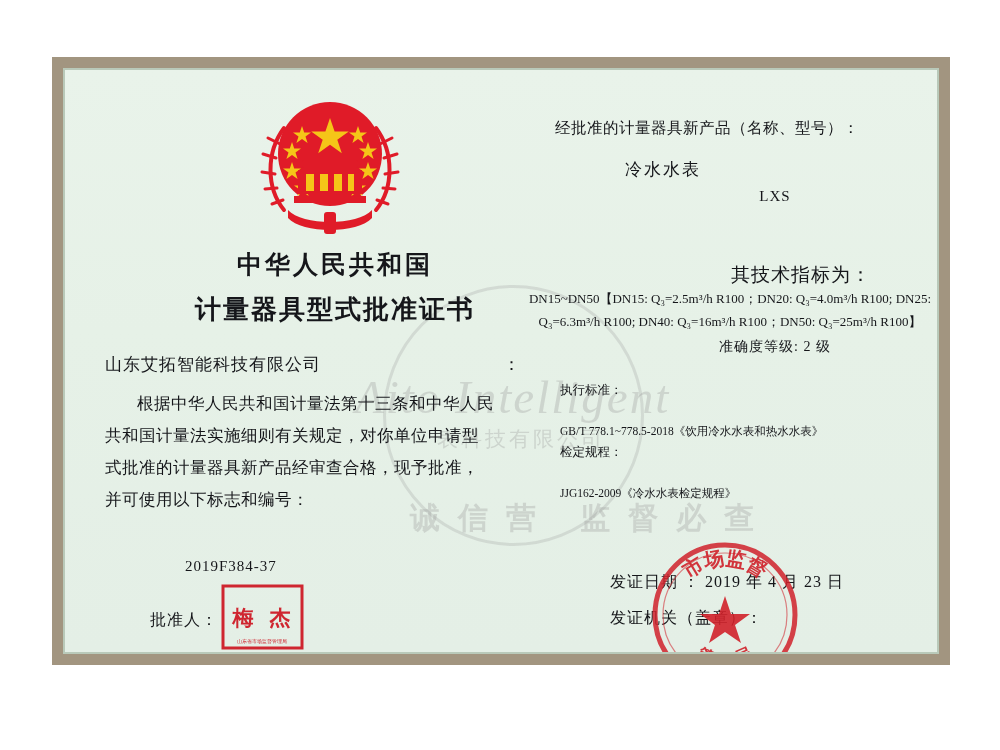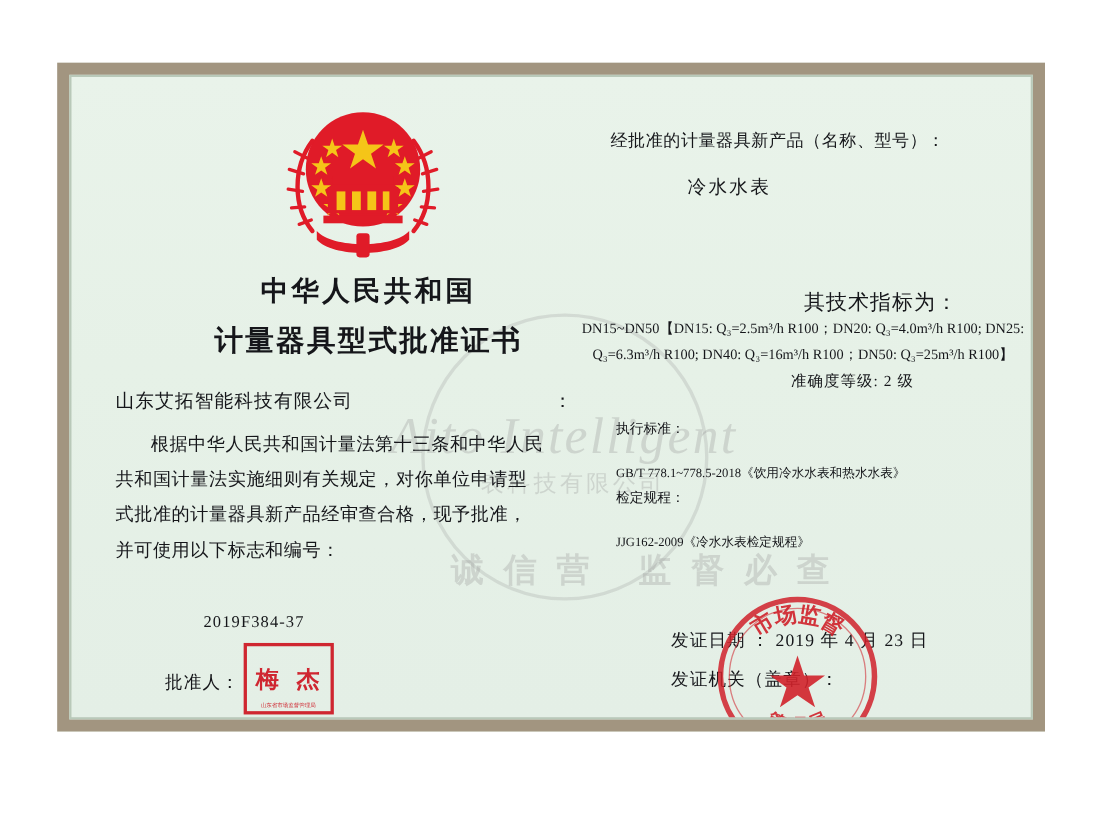--- a/index.html
+++ b/index.html
@@ -376,20 +376,21 @@
         <svg viewBox="0 0 85 68" width="85" height="68">
           <rect x="3" y="3" width="79" height="62" fill="none" stroke="#cf2630" stroke-width="3"></rect>
           <text x="23" y="42" text-anchor="middle" font-family="Liberation Serif, serif" font-size="21" fill="#cf2630" font-weight="bold">梅</text>
           <text x="60" y="42" text-anchor="middle" font-family="Liberation Serif, serif" font-size="21" fill="#cf2630" font-weight="bold">杰</text>
           <text x="42" y="60" text-anchor="middle" font-family="Liberation Sans, sans-serif" font-size="5" fill="#cf2630">山东省市场监督管理局</text>
         </svg>
       </div>
 
       <div class="prod-head">经批准的计量器具新产品（名称、型号）：</div>
       <div class="prod-name">冷水水表</div>
+      <div class="prod-model">LXS</div>
 
       <div class="tech-head">其技术指标为：</div>
       <div class="tech-line l1">DN15~DN50【DN15: Q₃=2.5m³/h R100；DN20: Q₃=4.0m³/h R100; DN25:</div>
       <div class="tech-line l2">Q₃=6.3m³/h R100; DN40: Q₃=16m³/h R100；DN50: Q₃=25m³/h R100】</div>
       <div class="tech-acc">准确度等级: 2 级</div>
 
       <div class="std-block">
         <div class="std-label">执行标准：</div>
         <div class="std-value">GB/T 778.1~778.5-2018《饮用冷水水表和热水水表》</div>
         <div class="std-label">检定规程：</div>

